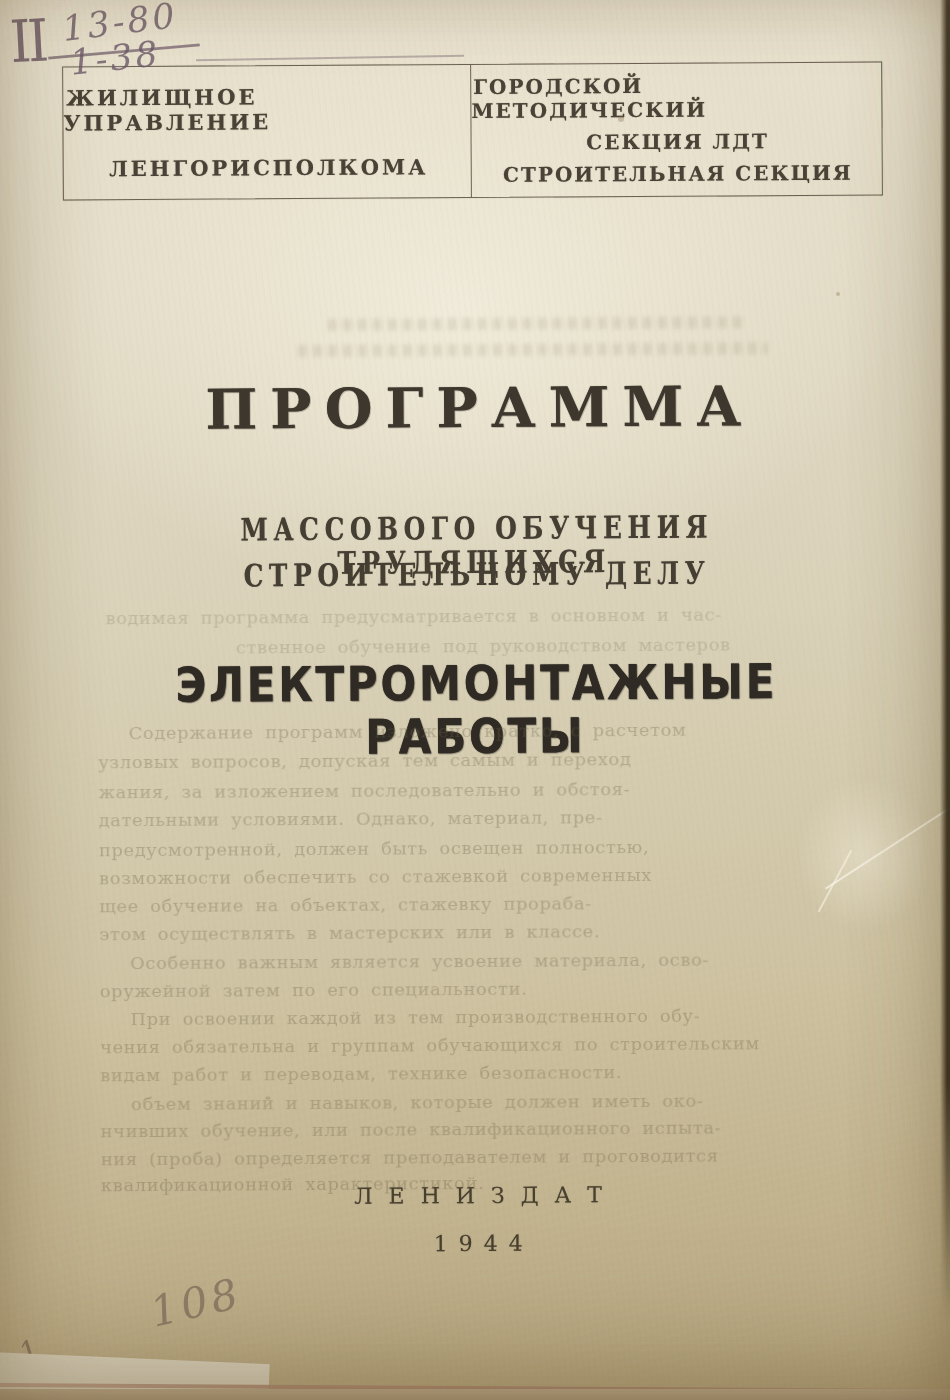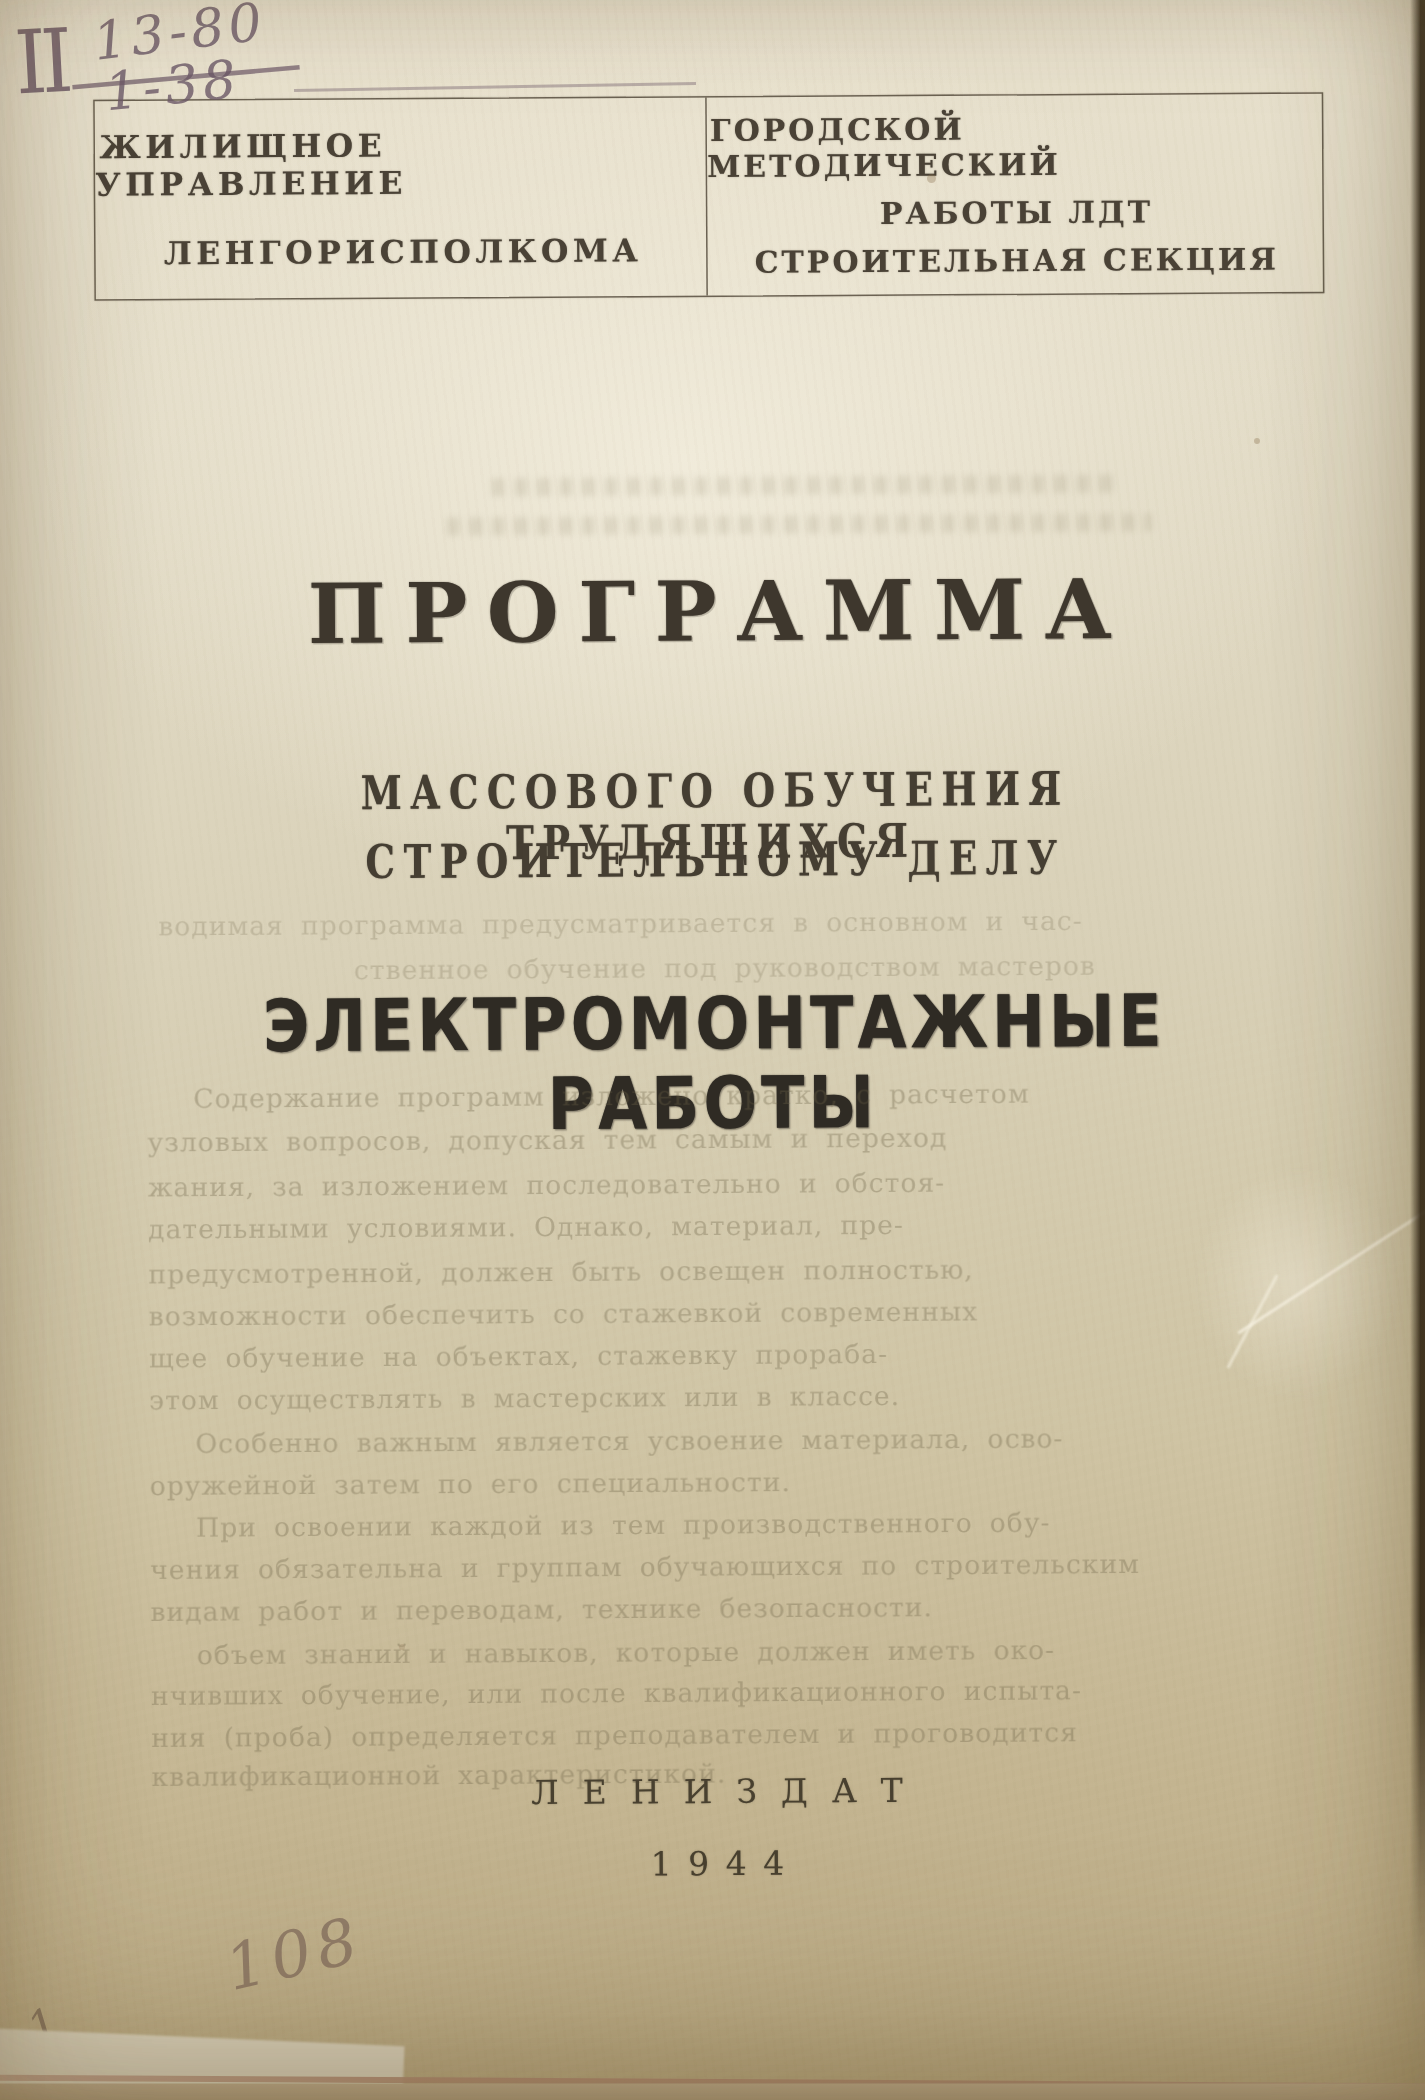--- a/index.html
+++ b/index.html
@@ -112,21 +112,21 @@
 
   <div class="printed">
 
     <div class="header-box">
       <div class="hb-cell hb-left">
         <div>ЖИЛИЩНОЕ УПРАВЛЕНИЕ</div>
         <div>ЛЕНГОРИСПОЛКОМА</div>
       </div>
       <div class="hb-cell hb-right">
         <div>ГОРОДСКОЙ МЕТОДИЧЕСКИЙ</div>
-        <div>РАБОТЫ ЛДТ</div>
+        <div>СЕКЦИЯ ЛДТ</div>
         <div>СТРОИТЕЛЬНАЯ СЕКЦИЯ</div>
       </div>
     </div>
 
     <div class="smudge smudge1"></div>
     <div class="smudge smudge2"></div>
 
     <h1 class="title">ПРОГРАММА</h1>
     <div class="subtitle sub1">МАССОВОГО ОБУЧЕНИЯ ТРУДЯЩИХСЯ</div>
     <div class="subtitle sub2">СТРОИТЕЛЬНОМУ ДЕЛУ</div>

